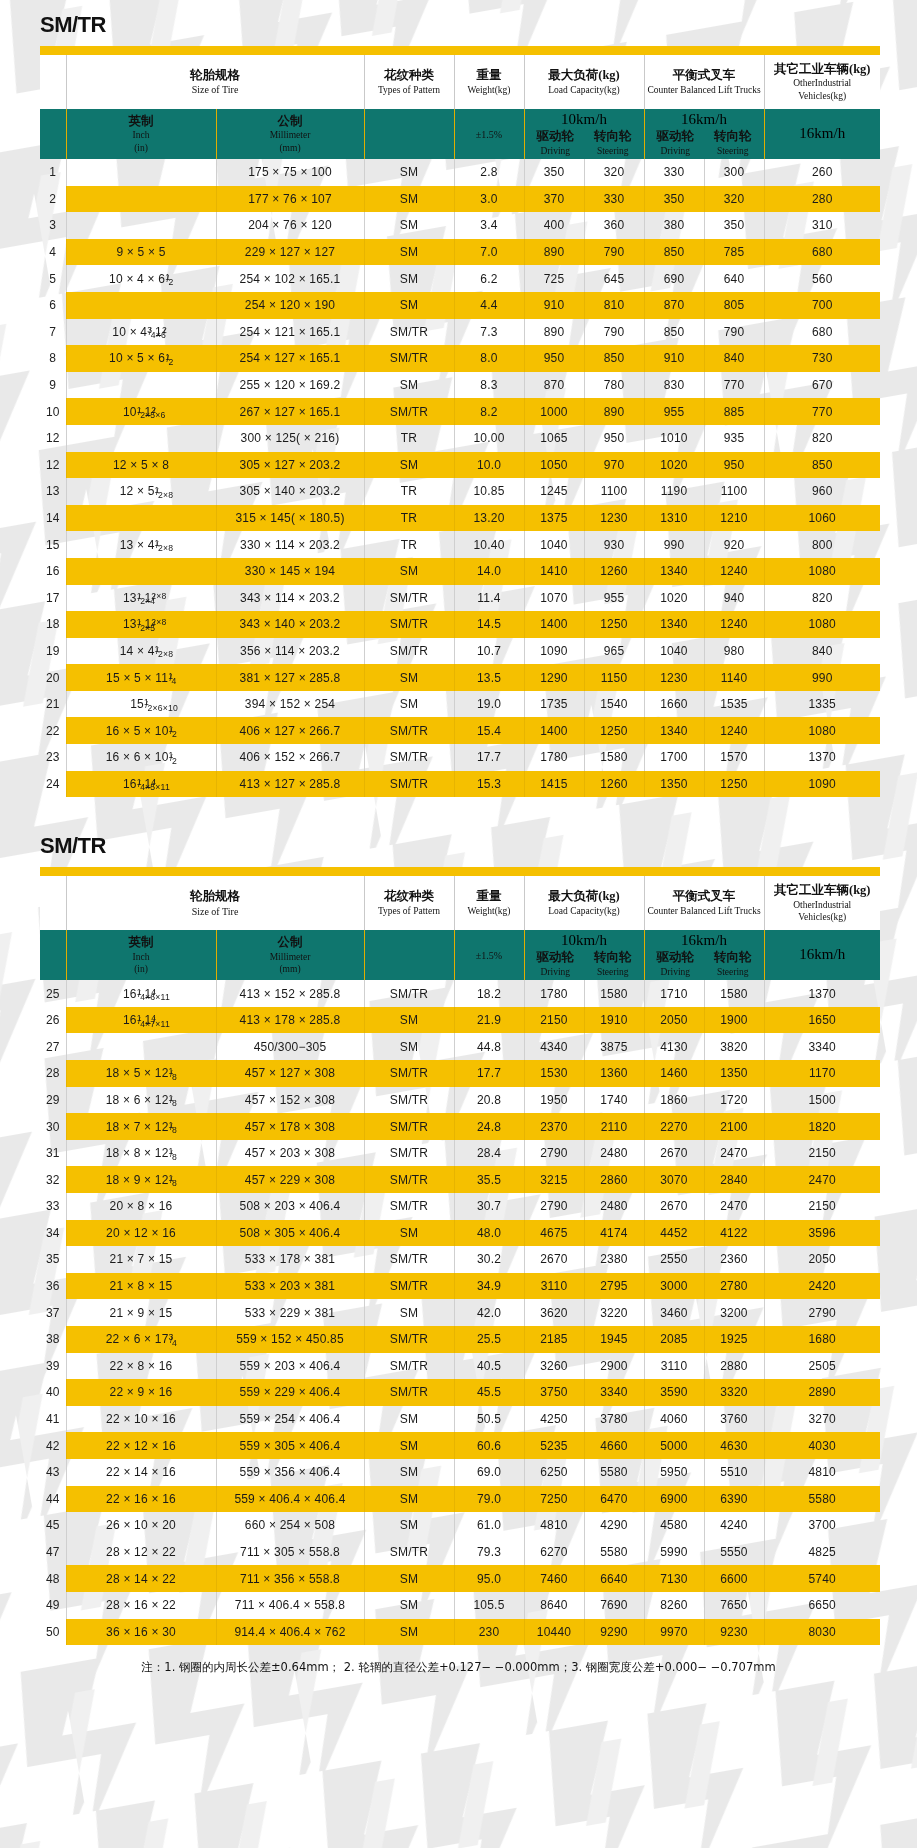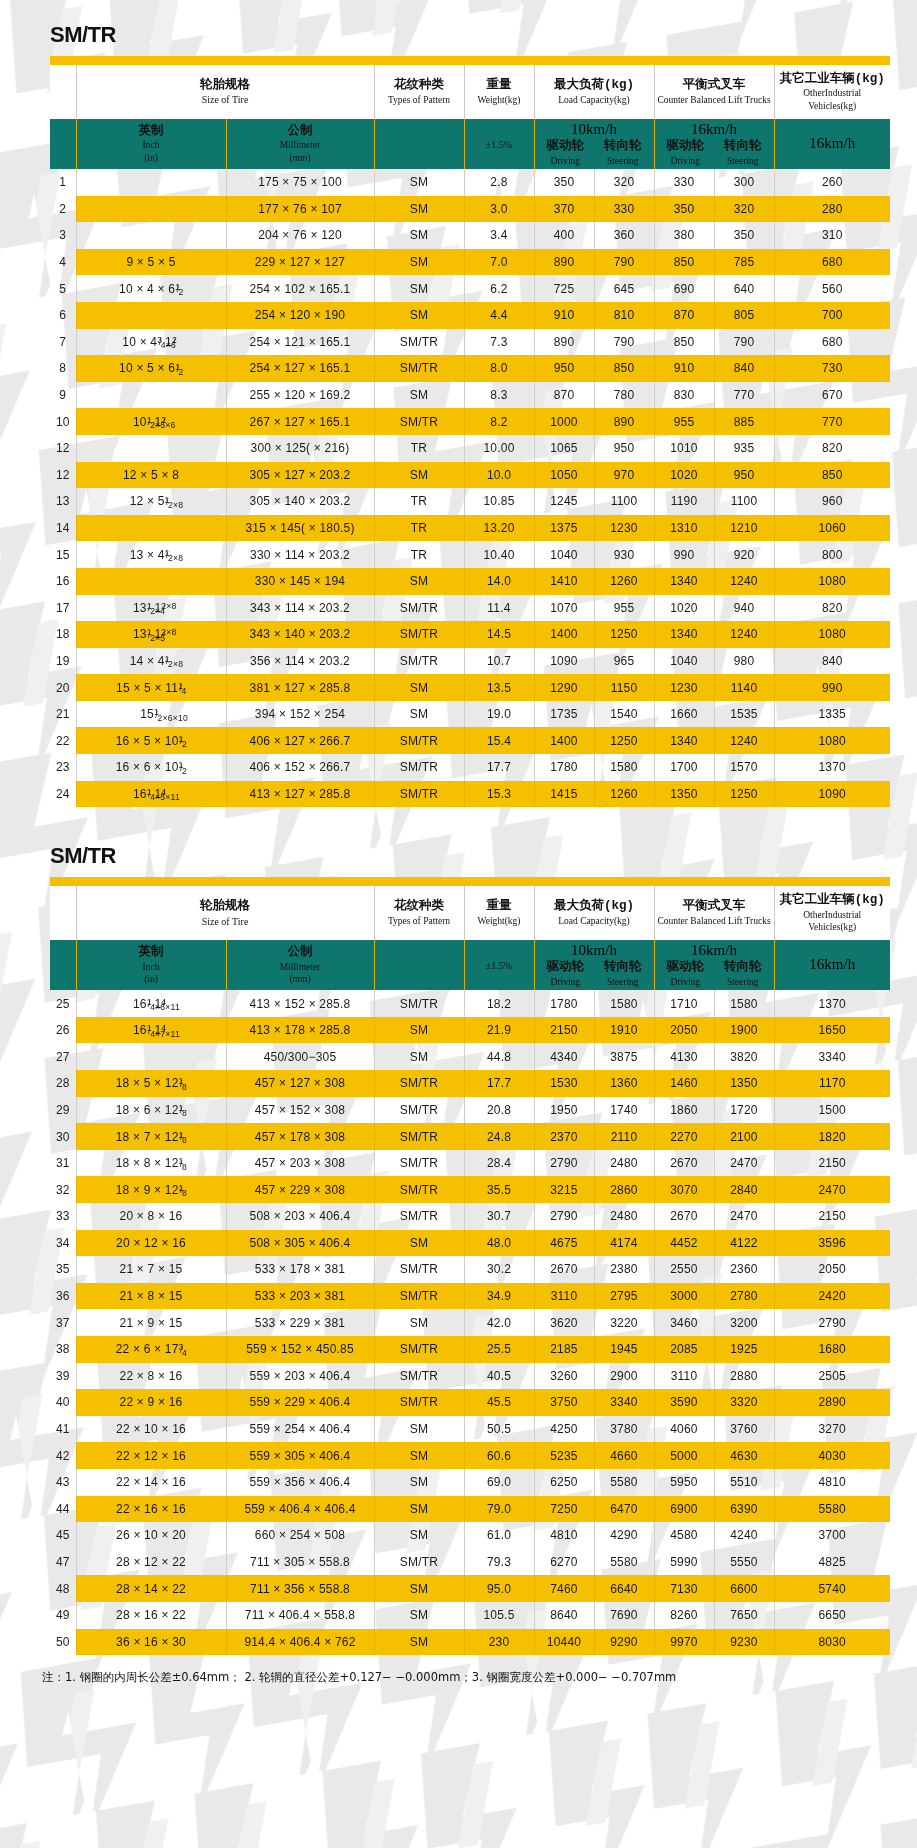--- a/index.html
+++ b/index.html
@@ -22,21 +22,21 @@
     inset: 0;
     z-index: 0;
     pointer-events: none;
     opacity: 1;
   }
 
   .page {
     position: relative;
     z-index: 2;
     width: 917px;
-    padding: 12px;
+    padding: 2px;
   }
 
   .section { margin: 0; }
 
   .section-title {
     font-family: "Liberation Sans", "DejaVu Sans", sans-serif;
     font-weight: bold;
     font-size: 22px;
     letter-spacing: -0.5px;
     color: #111;
@@ -73,21 +73,21 @@
 
   tr.hdr2 td {
     background: #0f766e;
     height: 50px;
     border-left: 1px solid #e0ae00;
     padding: 2px;
   }
   tr.hdr2 td:first-child { border-left: 0; }
 
   .cn {
-    font-family: Liberation Mono, monospace;
+    font-family: Liberation Serif, serif;
     font-weight: bold;
     font-size: 12.5px;
     color: #111;
     line-height: 1.25;
     display: block;
     text-align: center;
   }
   .en {
     font-family: "Liberation Serif", "DejaVu Serif", serif;
     font-size: 10px;
@@ -148,21 +148,21 @@
     width: 0.9em;
     height: 1em;
   }
   .frac .n { position: absolute; top: -0.30em; left: 0; }
   .frac .s { position: absolute; top: -0.02em; left: 0.16em; }
   .frac .d { position: absolute; top: 0.32em; left: 0.40em; }
 
   .note {
     margin: 14px 0 0 0;
     padding: 0 30px 16px 30px;
-    text-align: left;
+    text-align: center;
     font-family: "DejaVu Sans", "Liberation Sans", sans-serif;
     font-size: 11.5px;
     color: #111;
     line-height: 1.4;
   }
 
   .gap { height: 26px; }
 </style>
 </head>
 <body>

